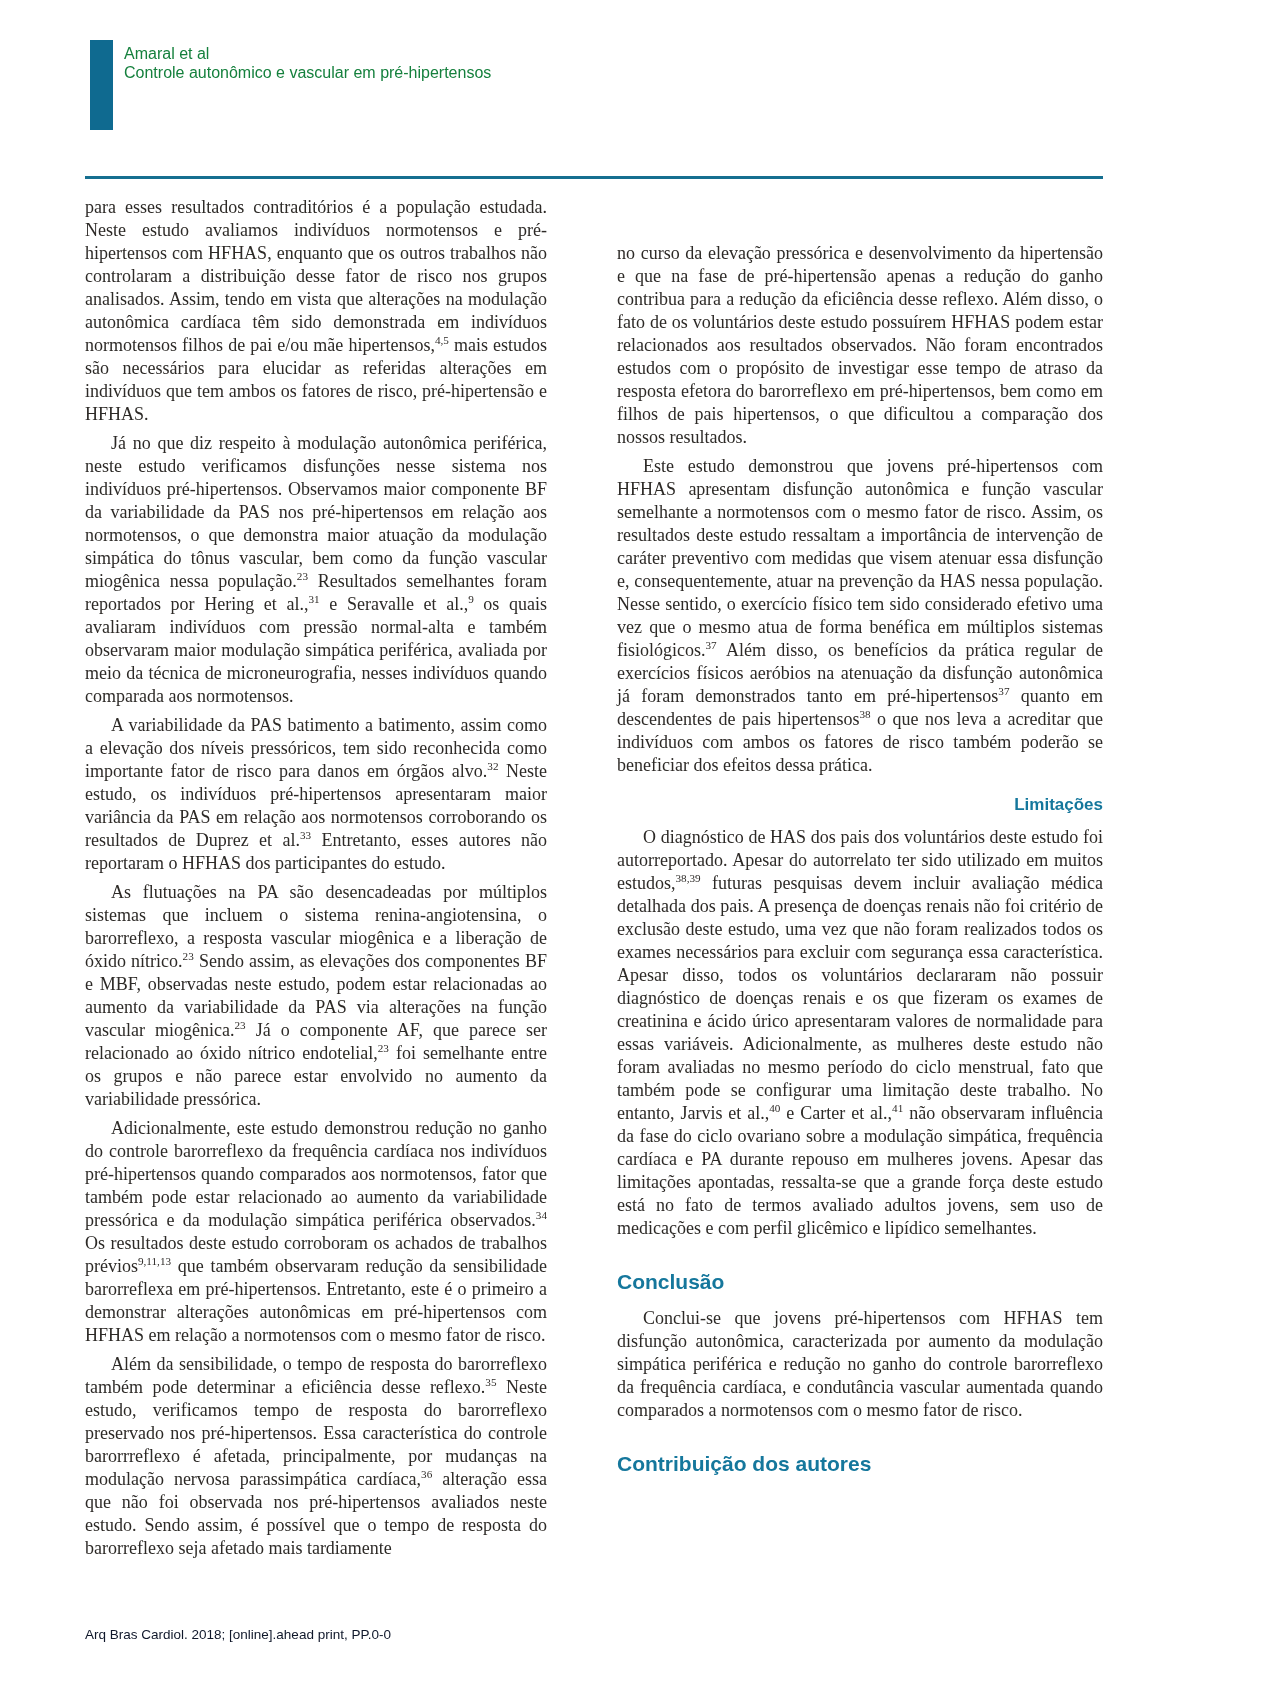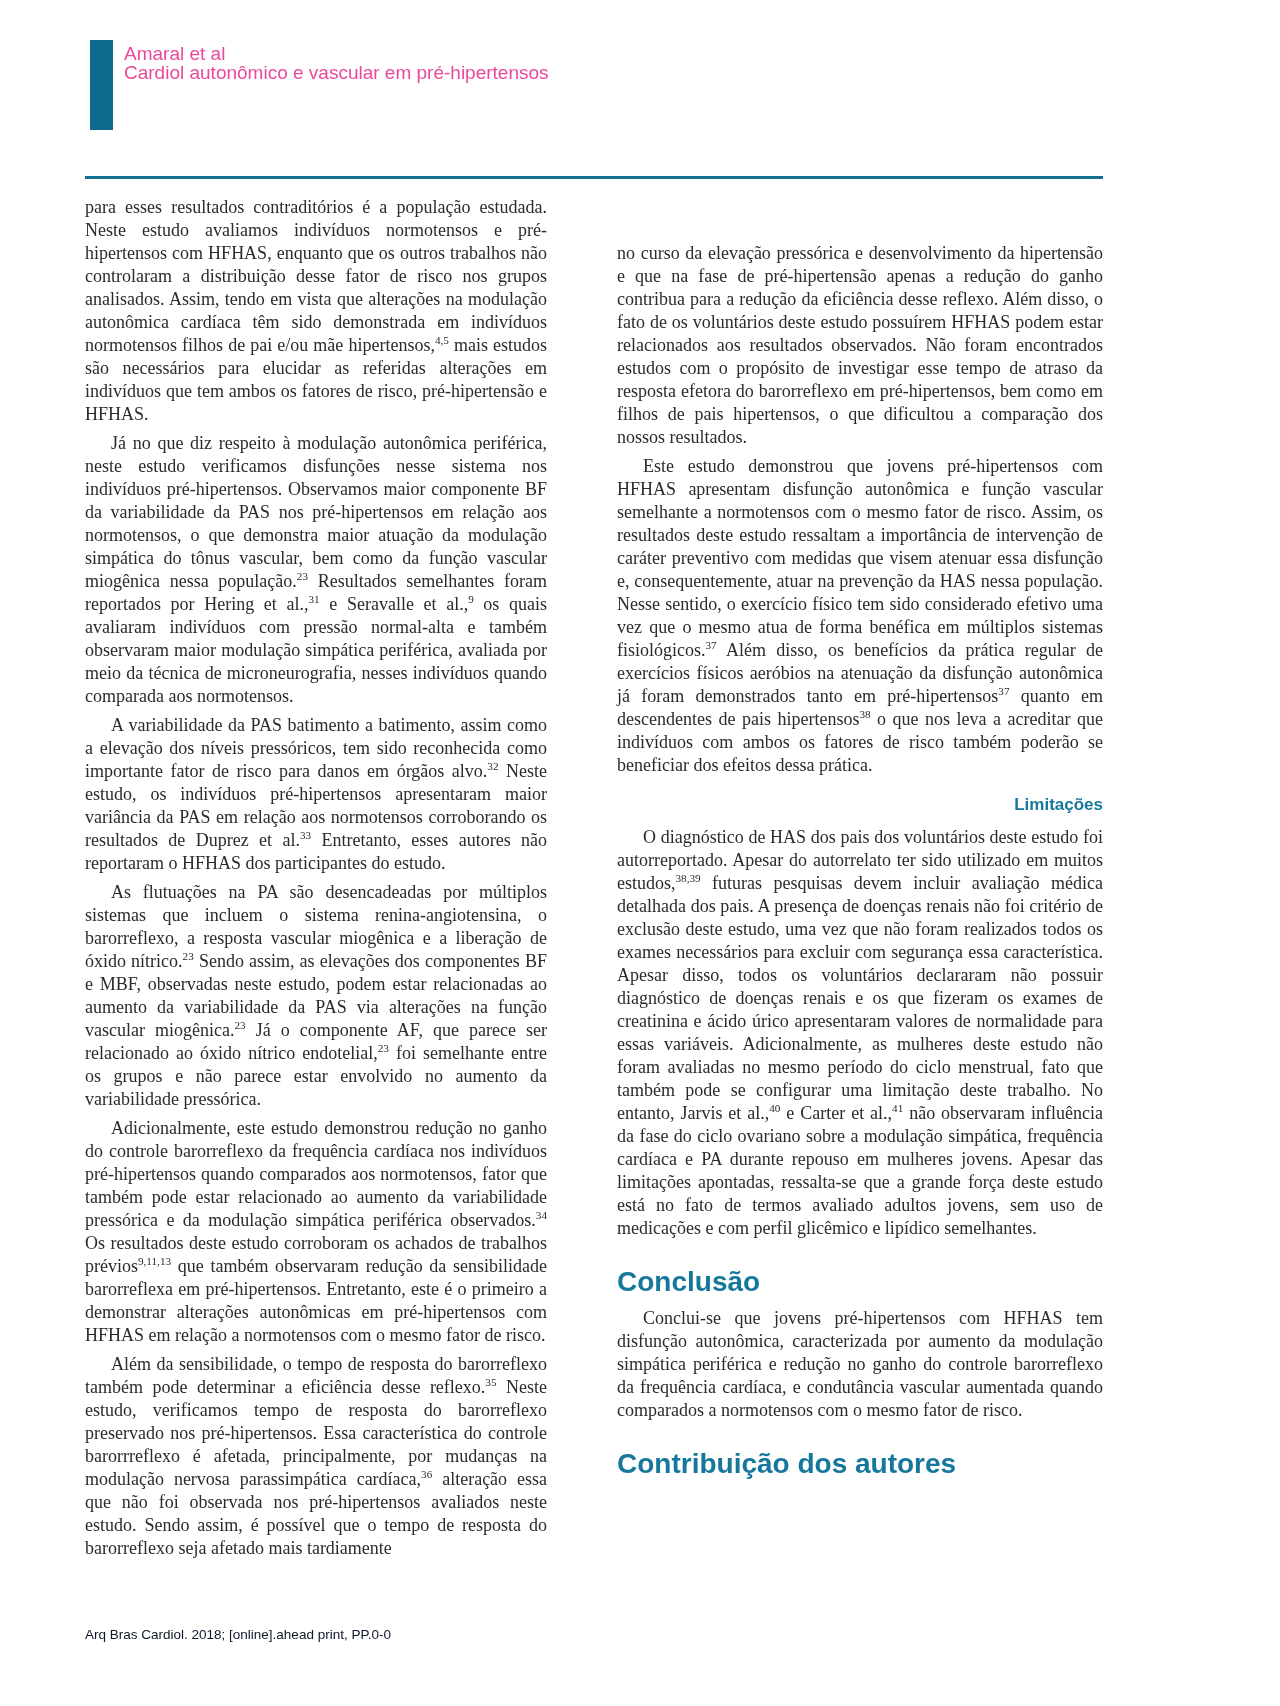--- a/index.html
+++ b/index.html
@@ -23,23 +23,23 @@
     top: 40px;
     width: 23px;
     height: 90px;
     background: #0f6a90;
   }
   #running-head {
     position: absolute;
     left: 124px;
     top: 44px;
     font-family: "Liberation Sans", sans-serif;
-    font-size: 19px;
+    font-size: 16px;
     line-height: 19px;
-    color: #ec4899;
+    color: #15803d;
   }
   #divider-rule {
     position: absolute;
     left: 85px;
     top: 176px;
     width: 1018px;
     height: 3px;
     background: #156f90;
   }
   
@@ -69,21 +69,21 @@
     font-weight: bold;
     color: #15779c;
     font-size: 17px;
     margin: 16px 0 10px 0;
     text-align: right;
   }
   .heading-lg {
     font-family: "Liberation Sans", sans-serif;
     font-weight: bold;
     color: #15779c;
-    font-size: 28px;
+    font-size: 21px;
     margin: 30px 0 14px 0;
     text-align: left;
   }
   
   #footer {
     position: absolute;
     left: 85px;
     top: 1627px;
     font-family: "Liberation Sans", sans-serif;
     font-size: 13.5px;
@@ -92,21 +92,21 @@
 </style>
 </head>
 <body>
 
 <div id="page">
 
   <div id="accent-bar"></div>
 
   <div id="running-head">
     <div>Amaral et al</div>
-    <div>Cardiol autonômico e vascular em pré-hipertensos</div>
+    <div>Controle autonômico e vascular em pré-hipertensos</div>
   </div>
 
   <div id="divider-rule"></div>
 
   <div id="col-left" class="column">
     <p>para esses resultados contraditórios é a população estudada. Neste estudo avaliamos indivíduos normotensos e pré-hipertensos com HFHAS, enquanto que os outros trabalhos não controlaram a distribuição desse fator de risco nos grupos analisados. Assim, tendo em vista que alterações na modulação autonômica cardíaca têm sido demonstrada em indivíduos normotensos filhos de pai e/ou mãe hipertensos,<sup>4,5</sup> mais estudos são necessários para elucidar as referidas alterações em indivíduos que tem ambos os fatores de risco, pré-hipertensão e HFHAS.</p>
     <p class="indent">Já no que diz respeito à modulação autonômica periférica, neste estudo verificamos disfunções nesse sistema nos indivíduos pré-hipertensos. Observamos maior componente BF da variabilidade da PAS nos pré-hipertensos em relação aos normotensos, o que demonstra maior atuação da modulação simpática do tônus vascular, bem como da função vascular miogênica nessa população.<sup>23</sup> Resultados semelhantes foram reportados por Hering et al.,<sup>31</sup> e Seravalle et al.,<sup>9</sup> os quais avaliaram indivíduos com pressão normal-alta e também observaram maior modulação simpática periférica, avaliada por meio da técnica de microneurografia, nesses indivíduos quando comparada aos normotensos.</p>
     <p class="indent">A variabilidade da PAS batimento a batimento, assim como a elevação dos níveis pressóricos, tem sido reconhecida como importante fator de risco para danos em órgãos alvo.<sup>32</sup> Neste estudo, os indivíduos pré-hipertensos apresentaram maior variância da PAS em relação aos normotensos corroborando os resultados de Duprez et al.<sup>33</sup> Entretanto, esses autores não reportaram o HFHAS dos participantes do estudo.</p>
     <p class="indent">As flutuações na PA são desencadeadas por múltiplos sistemas que incluem o sistema renina-angiotensina, o barorreflexo, a resposta vascular miogênica e a liberação de óxido nítrico.<sup>23</sup> Sendo assim, as elevações dos componentes BF e MBF, observadas neste estudo, podem estar relacionadas ao aumento da variabilidade da PAS via alterações na função vascular miogênica.<sup>23</sup> Já o componente AF, que parece ser relacionado ao óxido nítrico endotelial,<sup>23</sup> foi semelhante entre os grupos e não parece estar envolvido no aumento da variabilidade pressórica.</p>
     <p class="indent">Adicionalmente, este estudo demonstrou redução no ganho do controle barorreflexo da frequência cardíaca nos indivíduos pré-hipertensos quando comparados aos normotensos, fator que também pode estar relacionado ao aumento da variabilidade pressórica e da modulação simpática periférica observados.<sup>34</sup> Os resultados deste estudo corroboram os achados de trabalhos prévios<sup>9,11,13</sup> que também observaram redução da sensibilidade barorreflexa em pré-hipertensos. Entretanto, este é o primeiro a demonstrar alterações autonômicas em pré-hipertensos com HFHAS em relação a normotensos com o mesmo fator de risco.</p>

